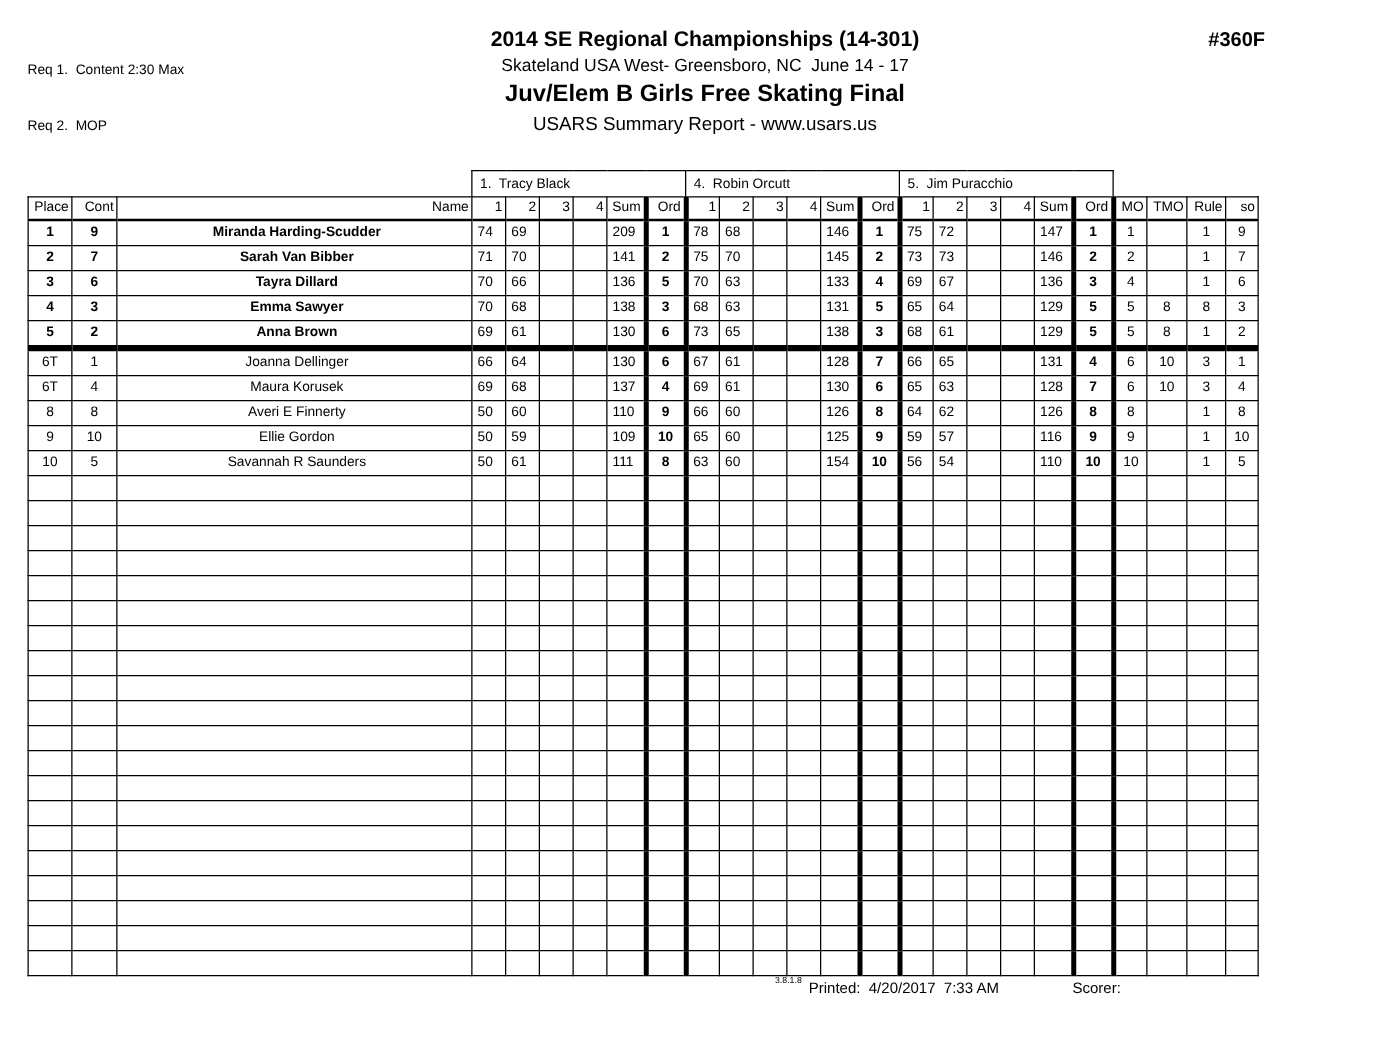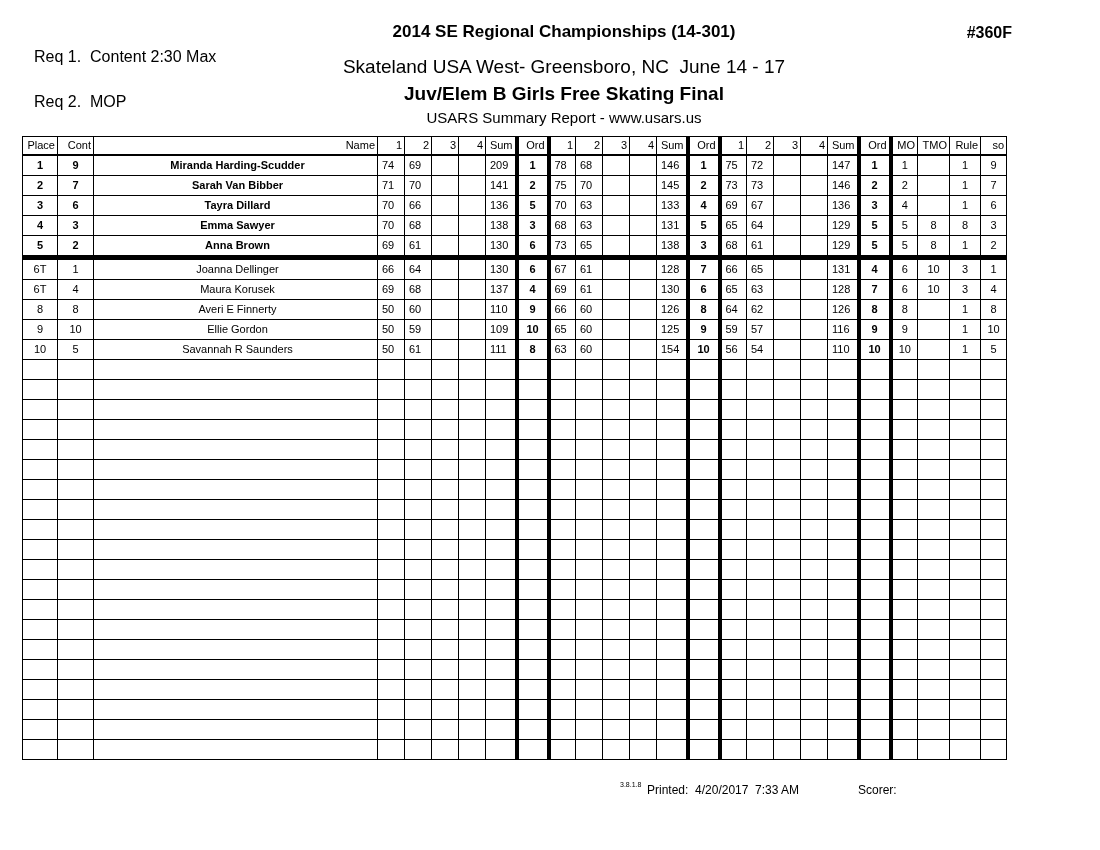--- a/index.html
+++ b/index.html
@@ -1,26 +1,26 @@
 <!DOCTYPE html>
 <html><head>
 <meta charset="utf-8">
 <style>
   html,body { margin:0; padding:0; background:#fff; }
   .page {
     position:relative; width:1100px; height:850px; background:#fff;
     font-family:"Liberation Sans", sans-serif; color:#000; overflow:hidden;
   }
   
-  .req { position:absolute; left:34px; top:19px; font-size:16px; line-height:15px; white-space:pre; }
+  .req { position:absolute; left:22px; top:19px; font-size:11px; line-height:15px; white-space:pre; }
   
   .titles { position:absolute; left:0; top:22px; width:100%; text-align:center; }
   .titles div { white-space:pre;padding-left:28px; }
   .title1 { font-size:17px; font-weight:bold; }
-  .title2 { font-size:19px; margin-top:14px; }
+  .title2 { font-size:14px; margin-top:2px; }
   .title3 { font-size:19px; font-weight:bold; margin-top:5px; }
   .title4 { font-size:15px; margin-top:4px; }
   
   .evtnum { position:absolute; top:24px; right:88px; font-size:16px; font-weight:bold; }
 
   
   .tablewrap { position:absolute; left:22px; top:136px; }
   table { border-collapse:collapse; table-layout:fixed; }
   td, th {
     border:1px solid #000; height:19px; padding:0 2px;
@@ -86,20 +86,27 @@
           <col style="width:27px">
           <col style="width:31px">
           <col style="width:32px">
         <col style="width:27px">
           <col style="width:32px">
           <col style="width:31px">
           <col style="width:26px">
       </colgroup>
       <tbody>
         <tr>
+          <td class="ghost" colspan="3"></td>
+          <td class="grp" colspan="6">1.  Tracy Black</td>
+          <td class="grp" colspan="6">4.  Robin Orcutt</td>
+          <td class="grp" colspan="6">5.  Jim Puracchio</td>
+          <td class="ghost" colspan="4"></td>
+        </tr>
+        <tr>
           <th>Place</th>
           <th>Cont</th>
           <th class="nmh">Name</th>
 
           <th>1</th>
           <th>2</th>
           <th>3</th>
           <th>4</th>
           <th>Sum</th>
           <th class="ord">Ord</th>

